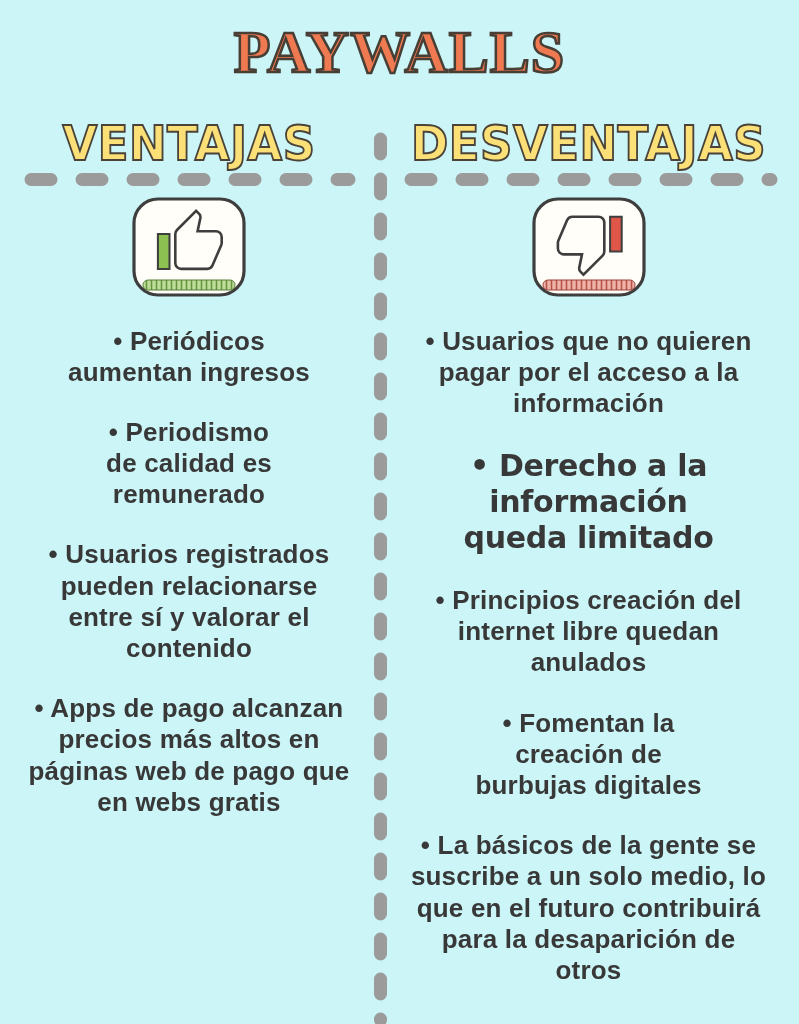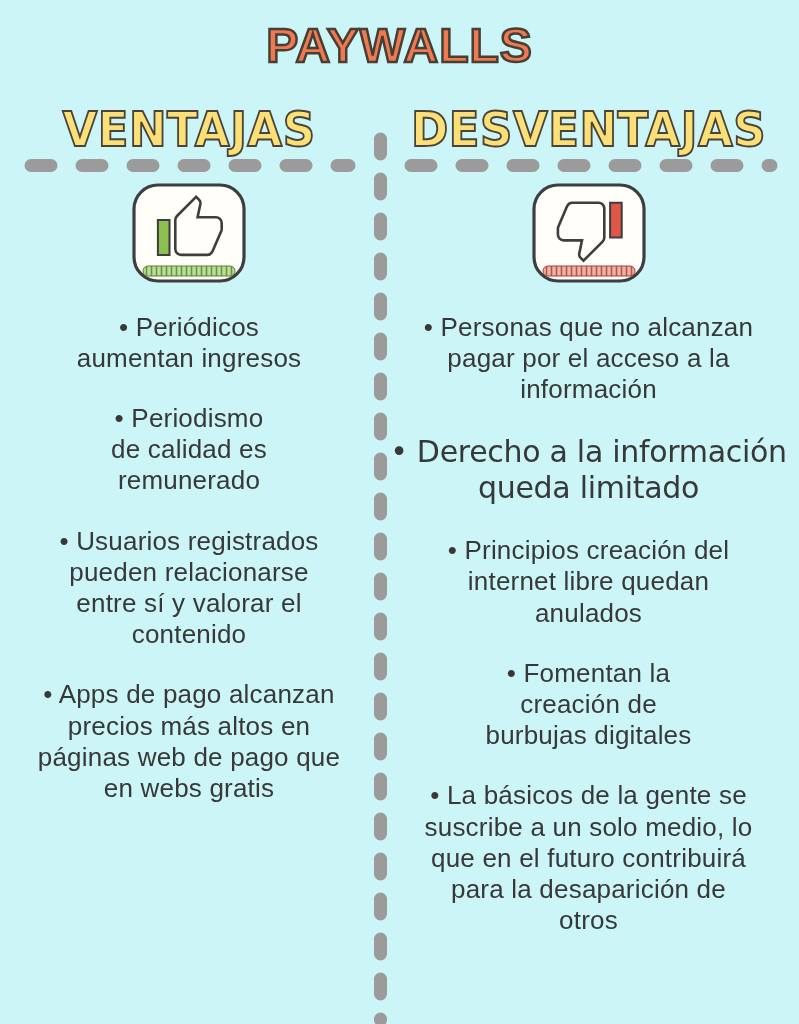--- a/index.html
+++ b/index.html
@@ -17,22 +17,22 @@
   html,body{width:799px;}
   body{
     width:799px;height:1024px;
     background:var(--background);
     font-family:"Liberation Sans",sans-serif;
     overflow:hidden;position:relative;
   }
   .title{
     margin-top:18px;
     text-align:center;
-    font-family:Liberation Sans, sans-serif;
-    font-size:48px;
+    font-family:Liberation Serif, serif;
+    font-size:60px;
     font-weight:800;
     line-height:1.15;
     letter-spacing:1px;
     color:var(--title-color);
     -webkit-text-fill-color:var(--title-color);
     -webkit-text-stroke:2.5px var(--title-outline);
   }
   .columns{display:flex;align-items:flex-start;}
   .col{display:flex;flex-direction:column;align-items:center;justify-content:flex-end;}
   .col-left{width:378px;}
@@ -54,21 +54,21 @@
   .icon-box{margin-top:8px;line-height:0;}
   .items{
     margin-top:27px;
     display:flex;flex-direction:column;gap:29px;
     width:100%;
   }
   .item{
     white-space:pre-line;
     text-align:center;
     font-size:26px;
-    font-weight:normal;
+    font-weight:bold;
     line-height:1.2;
     color:var(--text-color);
     letter-spacing:0.2px;
   }
   .item.alt-font{font-family:"DejaVu Sans",sans-serif;font-size:30px;letter-spacing:-0.3px;}
   .vdivider{
     position:absolute;
     left:373px;top:131px;
     width:15px;height:893px;
     line-height:0;
@@ -142,21 +142,21 @@
           <rect x="5" y="4" width="110" height="96" rx="24" fill="#fffef9" stroke="#3e3e3e" stroke-width="3.2"></rect>
           <rect x="14" y="85" width="92" height="10" rx="5" fill="url(#hatchR)" stroke="#9c4237" stroke-width="1"></rect>
           <g transform="translate(26,13) scale(2.9)">
             <path d="M19 3v12h4V3h-4z" fill="var(--thumb-down-accent,#e0574a)" stroke="#3e3e3e" stroke-width="0.7"></path>
             <path d="M15 3H6c-.83 0-1.54.5-1.84 1.22l-3.02 7.05c-.09.23-.14.47-.14.72v2c0 1.1.9 2 2 2h6.31l-.95 4.57-.03.32c0 .41.17.79.44 1.06L9.83 23l6.59-6.59c.36-.36.58-.86.58-1.41V5c0-1.1-.9-2-2-2z" fill="#fffef9" stroke="#3e3e3e" stroke-width="0.9"></path>
           </g>
         </svg>
       </div>
 
       <div class="items">
-        <p class="item">• Personas que no alcanzan
+        <p class="item">• Usuarios que no quieren
 pagar por el acceso a la
 información</p>
         <p class="item alt-font">• Derecho a la información
 queda limitado</p>
         <p class="item">• Principios creación del
 internet libre quedan
 anulados</p>
         <p class="item">• Fomentan la
 creación de
 burbujas digitales</p>

